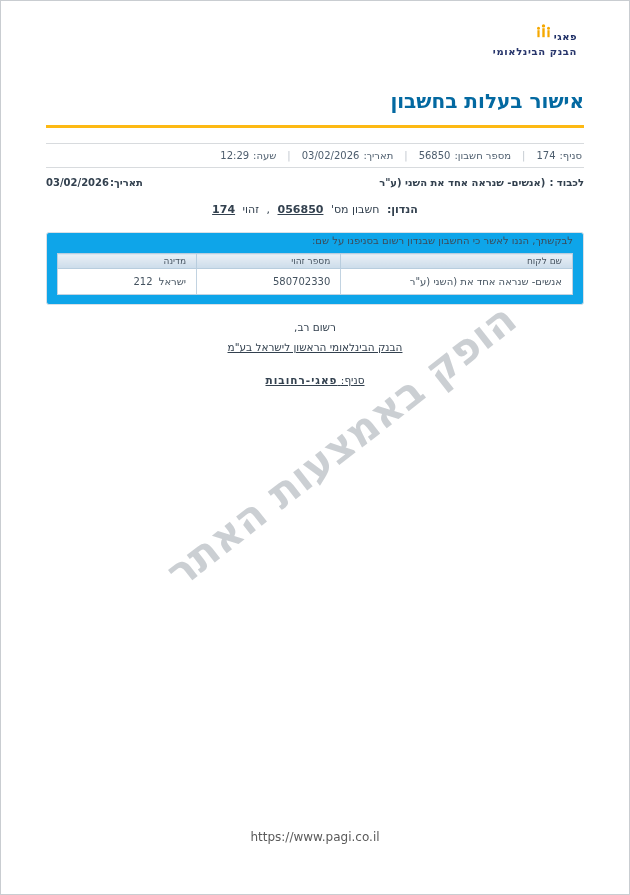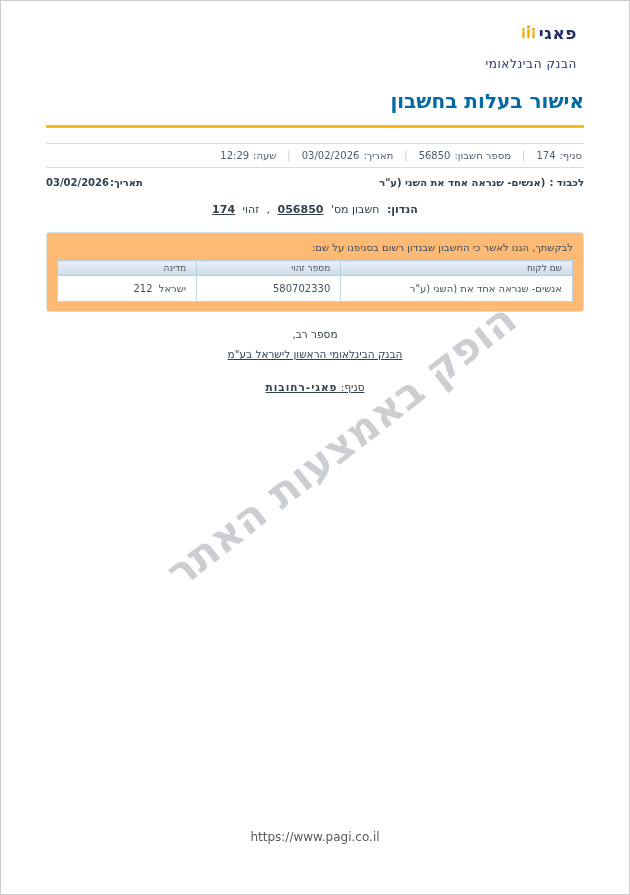--- a/index.html
+++ b/index.html
@@ -10,22 +10,22 @@
     margin: 0 auto;
     background: #ffffff;
     border: 1px solid #c9cdd1;
     direction: rtl;
     overflow: hidden;
     color: #3d4b59;
   }
   
   .logo { position: absolute; top: 22px; right: 52px; text-align: right; }
   .logo-row { display: flex; align-items: flex-end; gap: 3px; }
-  .logo-word { font-size: 17px; font-weight: bold; color: #1e2f66; letter-spacing: 0.5px; }
-  .logo-sub { margin-top: 14px; font-size: 12px; font-weight: normal; color: #27356b; letter-spacing: 0.6px; }
+  .logo-word { font-size: 10px; font-weight: bold; color: #1e2f66; letter-spacing: 0.5px; }
+  .logo-sub { margin-top: 4px; font-size: 10px; font-weight: bold; color: #27356b; letter-spacing: 0.6px; }
   
   .content { padding: 0 45px; }
   .title { margin-top: 88px; font-size: 20px; font-weight: bold; color: #0369a1; text-align: right; }
   .gold-line { margin-top: 12px; height: 3px; background: #fdb913; }
   
   .meta-strip {
     margin-top: 15px;
     border-top: 1px solid #d8dbde; border-bottom: 1px solid #d8dbde;
     padding: 6px 2px;
     display: flex; align-items: center; gap: 11px;
@@ -42,24 +42,24 @@
   .addr-right { display: inline-flex; gap: 4px; }
   .date-left { display: inline-flex; gap: 1px; }
   
   .subject { margin-top: 15px; text-align: center; font-size: 11px; color: #33414f; }
   .subject .lbl { font-weight: bold; }
   .subject .num { font-weight: bold; text-decoration: underline; }
   .subject span { margin: 0 2px; }
   
   .confirm-box {
     margin-top: 16px;
-    background: #fdba74;
+    background: #0ea5e9;
     border: 1px solid #d9e0e6;
     border-radius: 3px;
-    padding: 9px 10px 9px 10px;
+    padding: 2px 10px 9px 10px;
   }
   .statement { font-size: 10px; color: #3d4b59; text-align: right; }
   table.owners {
     width: 100%; margin-top: 7px;
     border-collapse: collapse;
     font-size: 10px; color: #44525f;
   }
   table.owners th {
     background: linear-gradient(#e9f0f6, #ccdcea);
     border: 1px solid #b8cdde;
@@ -181,21 +181,21 @@
             <td class="country-cell">
               <span>ישראל</span>
               <span>212</span>
             </td>
           </tr>
         </tbody>
       </table>
     </div>
 
     <div class="signature">
-      <div>מספר רב,</div>
+      <div>רשום רב,</div>
       <div class="sig-line2">הבנק הבינלאומי הראשון לישראל בע"מ</div>
       <div class="sig-line3">
         <span>סניף:</span>
         <span class="branch-name">פאגי-רחובות</span>
       </div>
     </div>
   </div>
 
   <div class="watermark">הופק באמצעות האתר</div>
 

